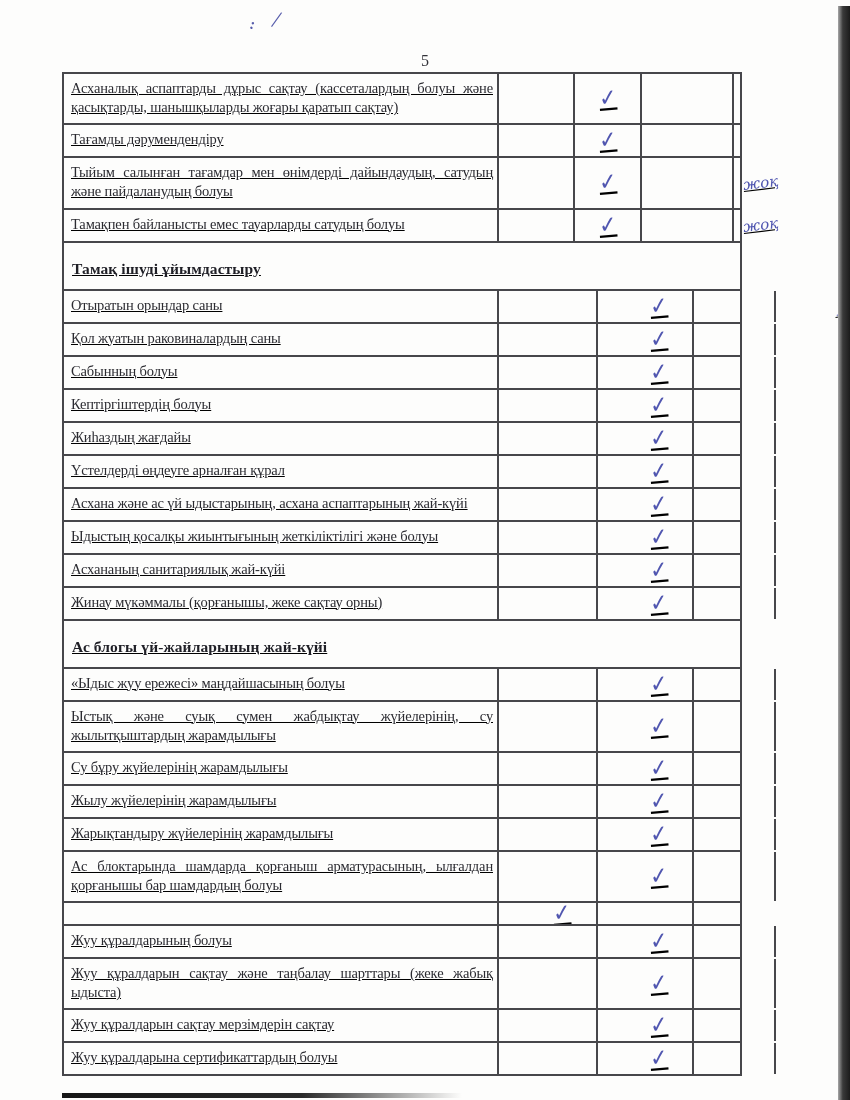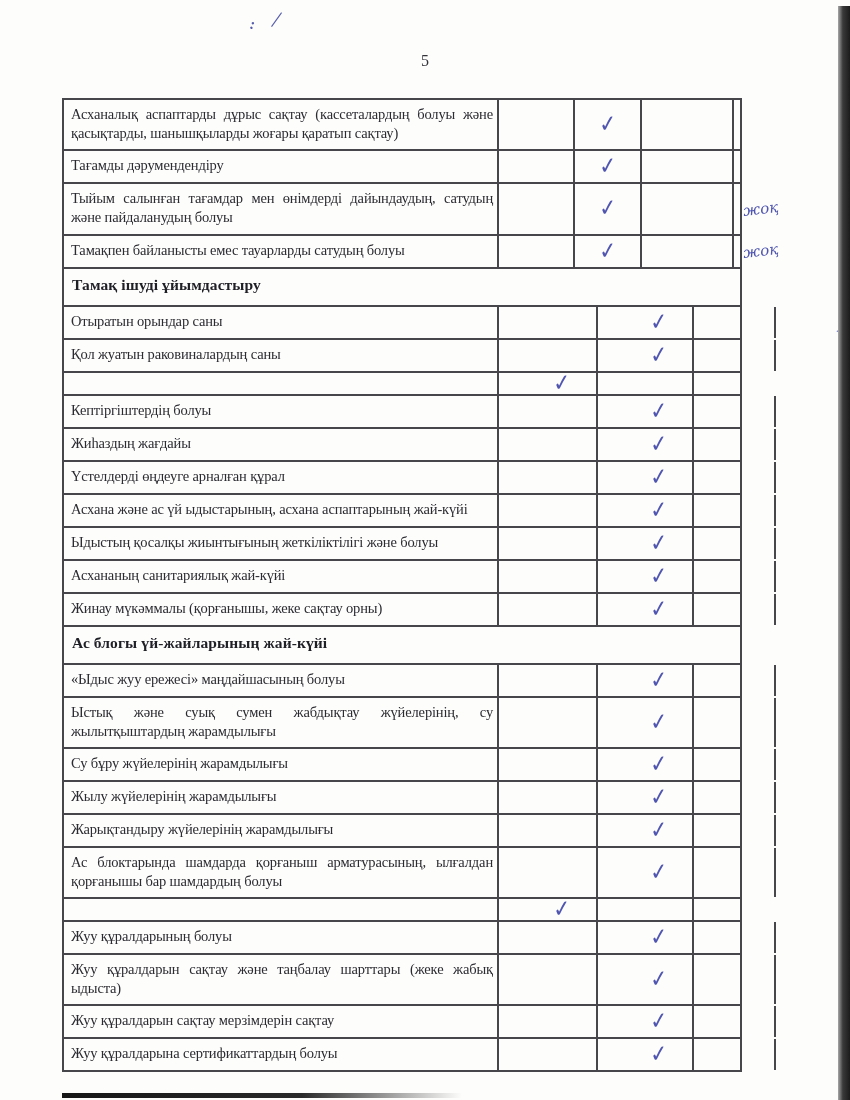--- a/index.html
+++ b/index.html
@@ -23,30 +23,30 @@
   .ink-mark-1{
     position:absolute;left:250px;top:16px;color:#565cab;font-size:15px;
     font-weight:bold;transform:rotate(18deg);
   }
   .ink-mark-2{
     position:absolute;left:273px;top:7px;color:#565cab;font-size:23px;
     font-style:italic;transform:rotate(8deg);
   }
 
   .checklist-table{
-    position:absolute;left:62px;top:98px;width:680px;
-    border:2px solid var(--line);box-sizing:border-box;background:transparent;
+    position:absolute;left:62px;top:72px;width:680px;
+    border:2px solid var(--line);box-sizing:border-box;background:transparent;text-decoration:underline;
   }
   .row{display:grid;border-bottom:2px solid var(--line);}
   .row:last-child{border-bottom:none;}
   .variant-a{grid-template-columns:435px 76px 67px 92px 54px;}
   .variant-b{grid-template-columns:435px 71px 68px 54px 96px;gap:28px;}
 
   .section-row{
-    display:block;min-height:26px;padding:7px 6px 3px 8px;
+    display:block;min-height:26px;padding:17px 6px 3px 8px;
     font-weight:bold;font-size:15.5px;color:#1f1f26;letter-spacing:0.1px;
   }
 
   .cell{border-right:2px solid var(--line);box-sizing:border-box;}
   .cell:last-child{border-right:none;}
   .cell.text{
     padding:5px 4px 6px 7px;font-size:14.5px;line-height:1.32;
     color:var(--text);text-align:justify;letter-spacing:-0.15px;min-height:31px;
   }
   .cell.check-cell,.cell.note-cell{
@@ -139,20 +139,21 @@
         <div class="cell"></div>
         <div class="cell check-cell">
           <span class="checkmark">✓</span>
         </div>
         <div class="cell"></div>
         <div class="cell note-cell">
           <span class="note num">10</span>
         </div>
       </div>
       <div class="row item-row variant-b">
+        <div class="cell text">Сабынның болуы</div>
         <div class="cell"></div>
         <div class="cell check-cell">
           <span class="checkmark">✓</span>
         </div>
         <div class="cell"></div>
         <div class="cell note-cell"></div>
       </div>
       <div class="row item-row variant-b">
         <div class="cell text">Кептіргіштердің болуы</div>
         <div class="cell"></div>

